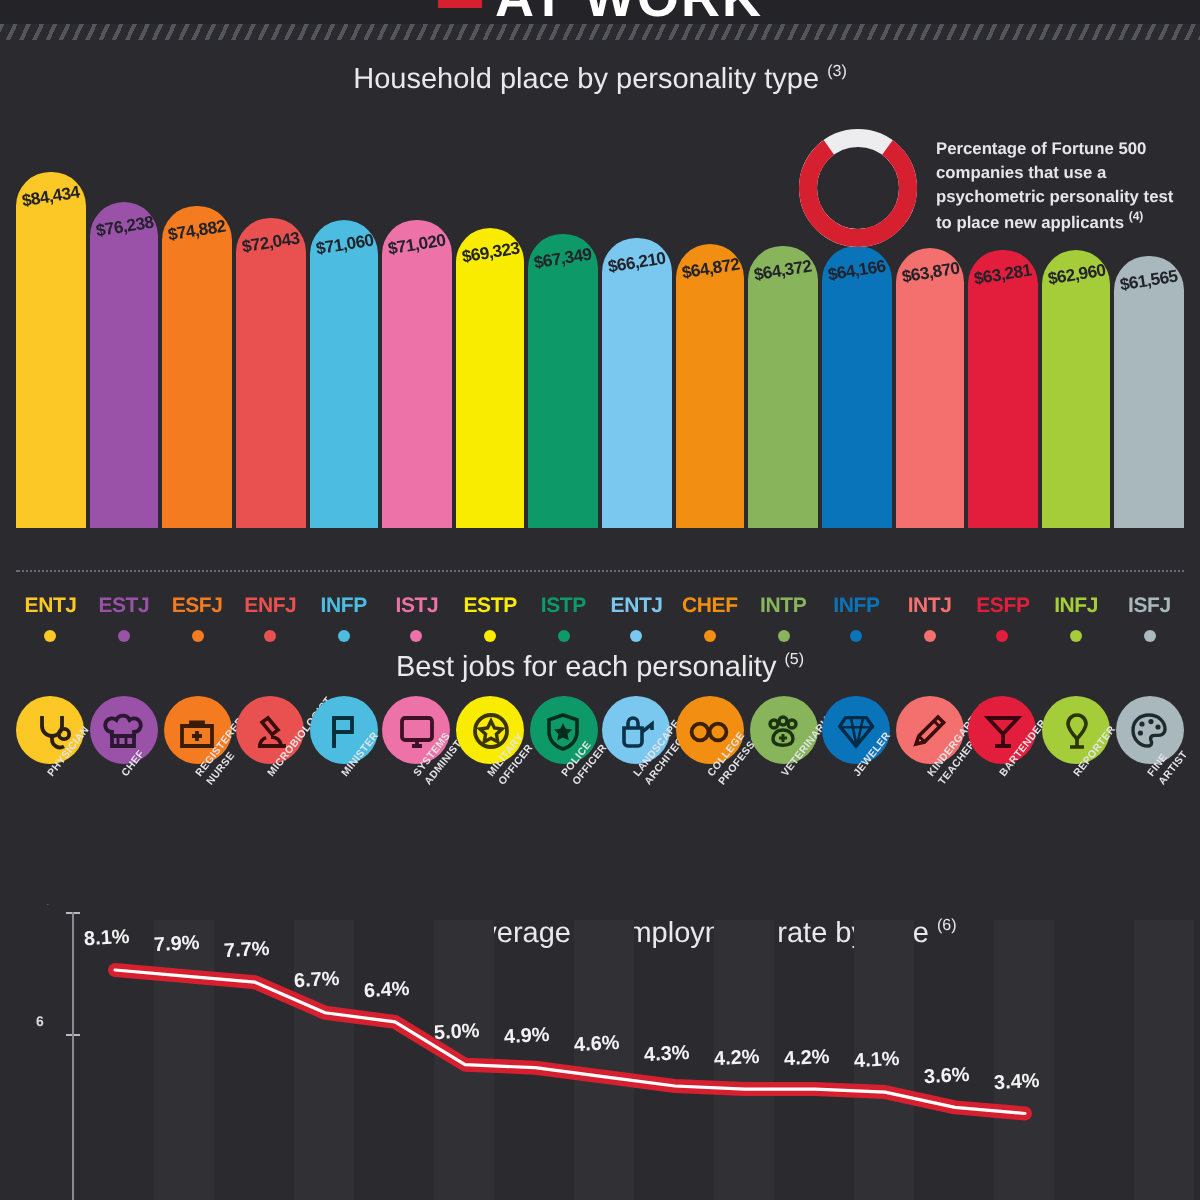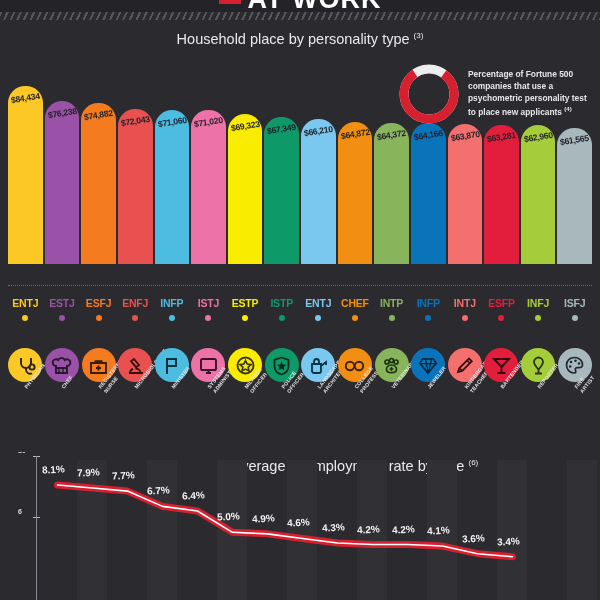--- a/index.html
+++ b/index.html
@@ -305,20 +305,24 @@
     <svg id="donut" viewBox="0 0 62 62">
       <circle cx="31" cy="31" r="25" fill="none" stroke="#ededef" stroke-width="9"></circle>
       <circle id="donut-arc" cx="31" cy="31" r="25" fill="none" stroke="#d7202f" stroke-width="9" stroke-dasharray="125.66 157.08" transform="rotate(-54 31 31)"></circle>
     </svg>
     <div id="donut-cap">
       <span>Percentage of Fortune 500 companies that use a psychometric personality test to place new applicants</span>
       <sup>(4)</sup>
     </div>
   </div>
 
+  <div class="sec-title" id="title-jobs">
+    <span>Best jobs for each personality</span>
+    <sup>(5)</sup>
+  </div>
   <div id="jobs-row">
       <div class="job-col">
         <div class="job-circle" style="background: rgb(252, 200, 37);">
           <svg viewBox="0 0 21 21">
             <path d="M6 3v5a5 5 0 0 0 10 0V3" fill="none" stroke="#2a2018" stroke-width="1.9"></path>
             <circle cx="17" cy="12" r="2.6" fill="none" stroke="#2a2018" stroke-width="1.9"></circle>
             <path d="M11 13v2a4 4 0 0 0 6 3.2" fill="none" stroke="#2a2018" stroke-width="1.9"></path>
           </svg>
         </div>
         <div class="job-lbl">PHYSICIAN</div>

